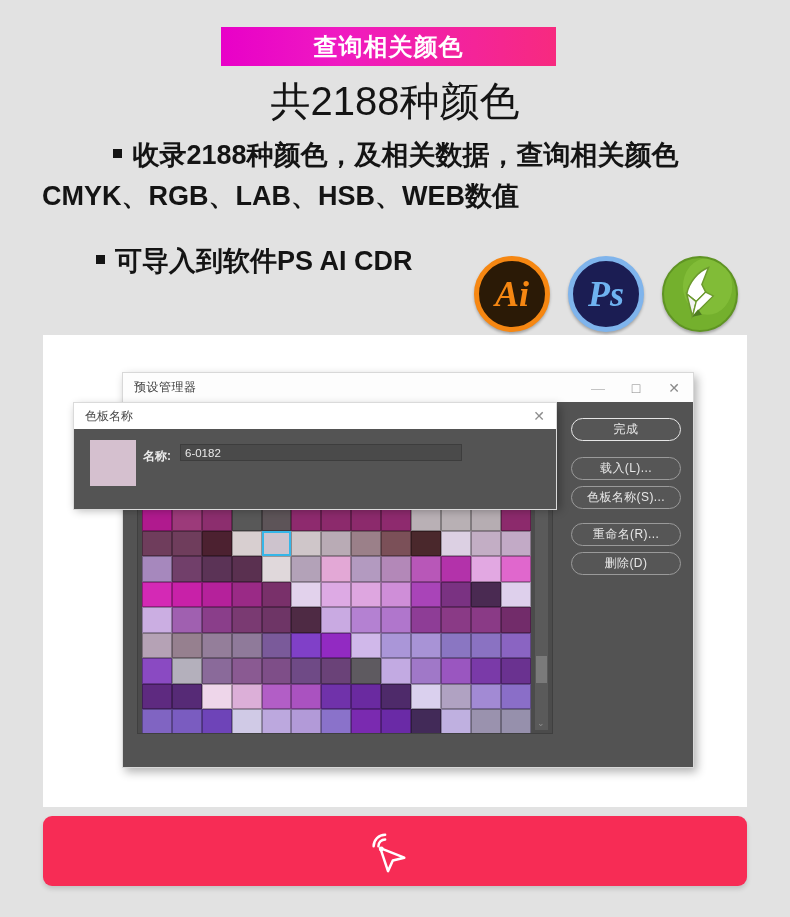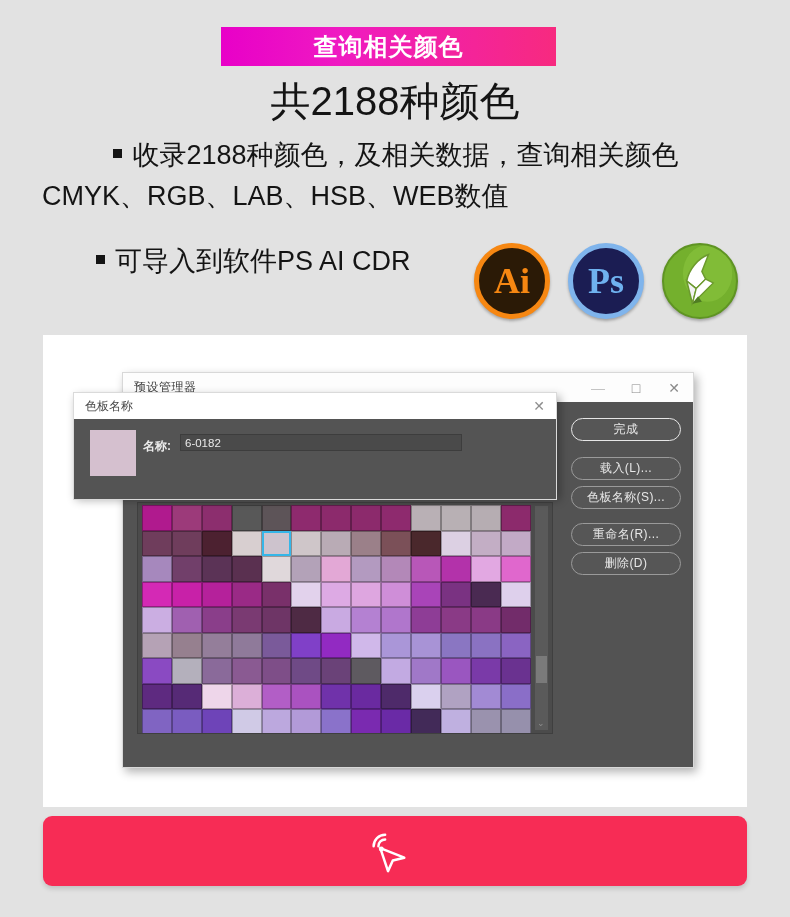--- a/index.html
+++ b/index.html
@@ -28,32 +28,32 @@
     position: absolute; left: 0; top: 78px; width: 790px;
     text-align: center; font-size: 40px; color: #141414;
     letter-spacing: 0px; line-height: 1.15;
   }
 
   
   .bullets {
     position: absolute; left: 36px; top: 135px; width: 720px;
     font-size: 27px; color: #141414; line-height: 1.52;
   }
-  .bullet-row { display: block; }
+  .bullet-row { display: block; font-weight: bold; }
   .b-line-1 { text-align: center; }
   .b-line-2 { text-align: left; padding-left: 6px; }
   .b-line-3 { text-align: left; padding-left: 60px; margin-top: 24px; }
   .sq {
     display: inline-block; width: 9px; height: 9px;
     background: #141414; vertical-align: middle;
     margin-right: 10px; position: relative; top: -3px;
   }
 
   
-  .apps { position: absolute; left: 474px; top: 243px; width: 270px; height: 80px; }
+  .apps { position: absolute; left: 474px; top: 256px; width: 270px; height: 80px; font-style: italic; }
   .app-ico { position: absolute; top: 0; width: 76px; height: 76px; border-radius: 50%; }
   .ico-ai  { left: 0;   background: #2b1a06; border: 5px solid #f68712;
              box-shadow: 0 2px 3px rgba(0,0,0,.28); }
   .ico-ps  { left: 94px; background: #1b1d53; border: 5px solid #7fb4ec;
              box-shadow: 0 2px 3px rgba(0,0,0,.28); }
   .ico-cdr { left: 188px; background: #74b02d; border: 2px solid #5f9423;
              box-shadow: 0 2px 3px rgba(0,0,0,.28); overflow: hidden; }
   .app-glyph {
     position: absolute; inset: 0; display: flex;
     align-items: center; justify-content: center;
@@ -135,21 +135,21 @@
     background: #565656; color: #e7e7e7; font-size: 12px;
     display: flex; align-items: center; justify-content: center;
     letter-spacing: .4px;
   }
   .pm-btn.primary { border-color: #e6e6e6; }
   .pm-gap-lg { margin-top: 16px; }
   .pm-gap-md { margin-top: 14px; }
 
   
   .sn-dialog {
-    position: absolute; left: 73px; top: 392px;
+    position: absolute; left: 73px; top: 402px;
     width: 484px; height: 104px;
     box-shadow: 3px 4px 9px rgba(0,0,0,.32);
   }
   .sn-titlebar {
     position: absolute; left: 0; top: 0; width: 484px; height: 27px;
     background: #ffffff; border: 1px solid #dadada; border-bottom: none;
     display: flex; align-items: center;
   }
   .sn-title { font-size: 12px; color: #474747; padding-left: 11px; }
   .sn-close {

